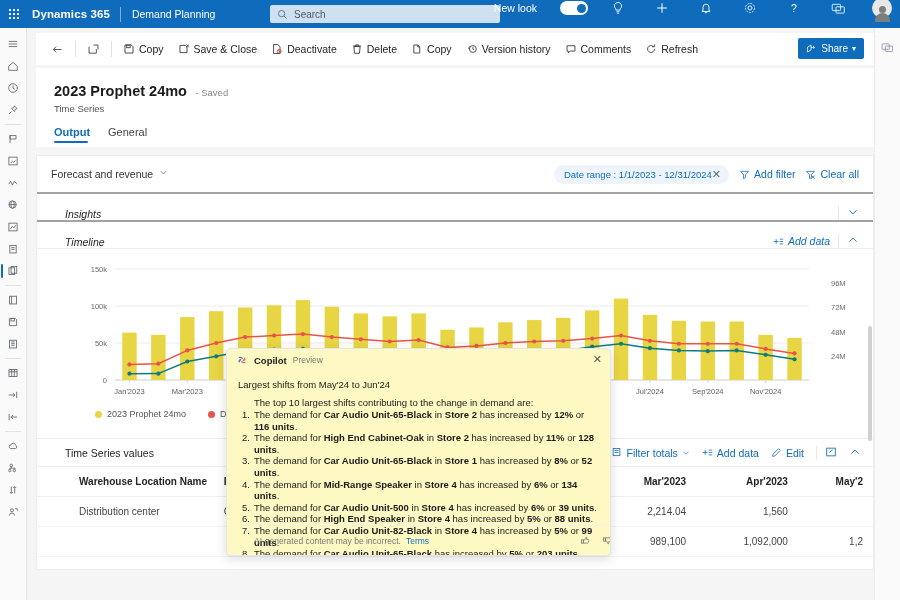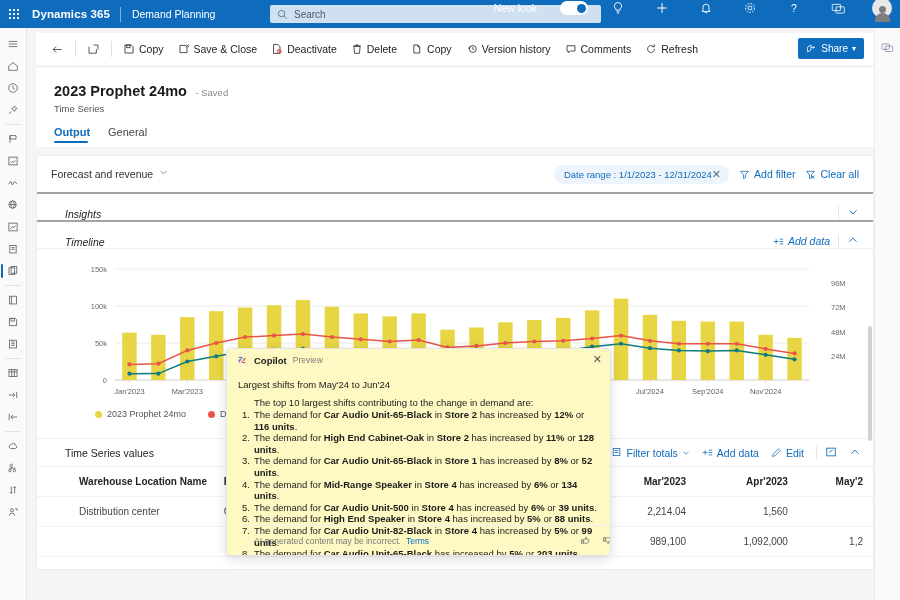--- a/index.html
+++ b/index.html
@@ -18,21 +18,21 @@
   .waffle { width: 28px; height: 28px; display: flex; align-items: center; justify-content: center; cursor: pointer; }
   .waffle-grid { display: grid; grid-template-columns: repeat(3, 2.5px); grid-template-rows: repeat(3, 2.5px); gap: 1.6px; }
   .waffle-grid i { background: #fff; border-radius: 0.5px; display: block; width: 2.5px; height: 2.5px; }
   .brand {
     color: #fff; font-size: 11.5px; font-weight: bold; letter-spacing: .1px;
     padding-left: 4px; padding-right: 10px; cursor: pointer;
   }
   .brand-sep { width: 1px; height: 15px; background: rgba(255,255,255,.45); }
   .app-name { color: #fff; font-size: 10.5px; padding-left: 11px; cursor: pointer; }
   .searchbox {
-    position: absolute; left: 270px; top: 5px; width: 331px; height: 18px;
+    position: absolute; left: 270px; top: 5px; width: 230px; height: 18px;
     background: #cfe0f0; border-radius: 2px; display: flex; align-items: center; padding-left: 7px;
   }
   .searchbox .ph { font-size: 10px; color: #4a5a6a; padding-left: 6px; }
   .top-right { position: absolute; right: 4px; top: 0; height: 16px; display: flex; align-items: center; gap: 16px; }
   .newlook { color: #fff; font-size: 10.5px; padding-right: 7px; }
   .toggle {
     width: 28px; height: 14px; border-radius: 8px; background: #fff; position: relative; cursor: pointer;
   }
   .toggle i { position: absolute; right: 2.5px; top: 2.5px; width: 9px; height: 9px; border-radius: 50%; background: #0f6cbd; display: block; }
   .tb-ico { width: 28px; height: 28px; display: flex; align-items: center; justify-content: center; cursor: pointer; }

